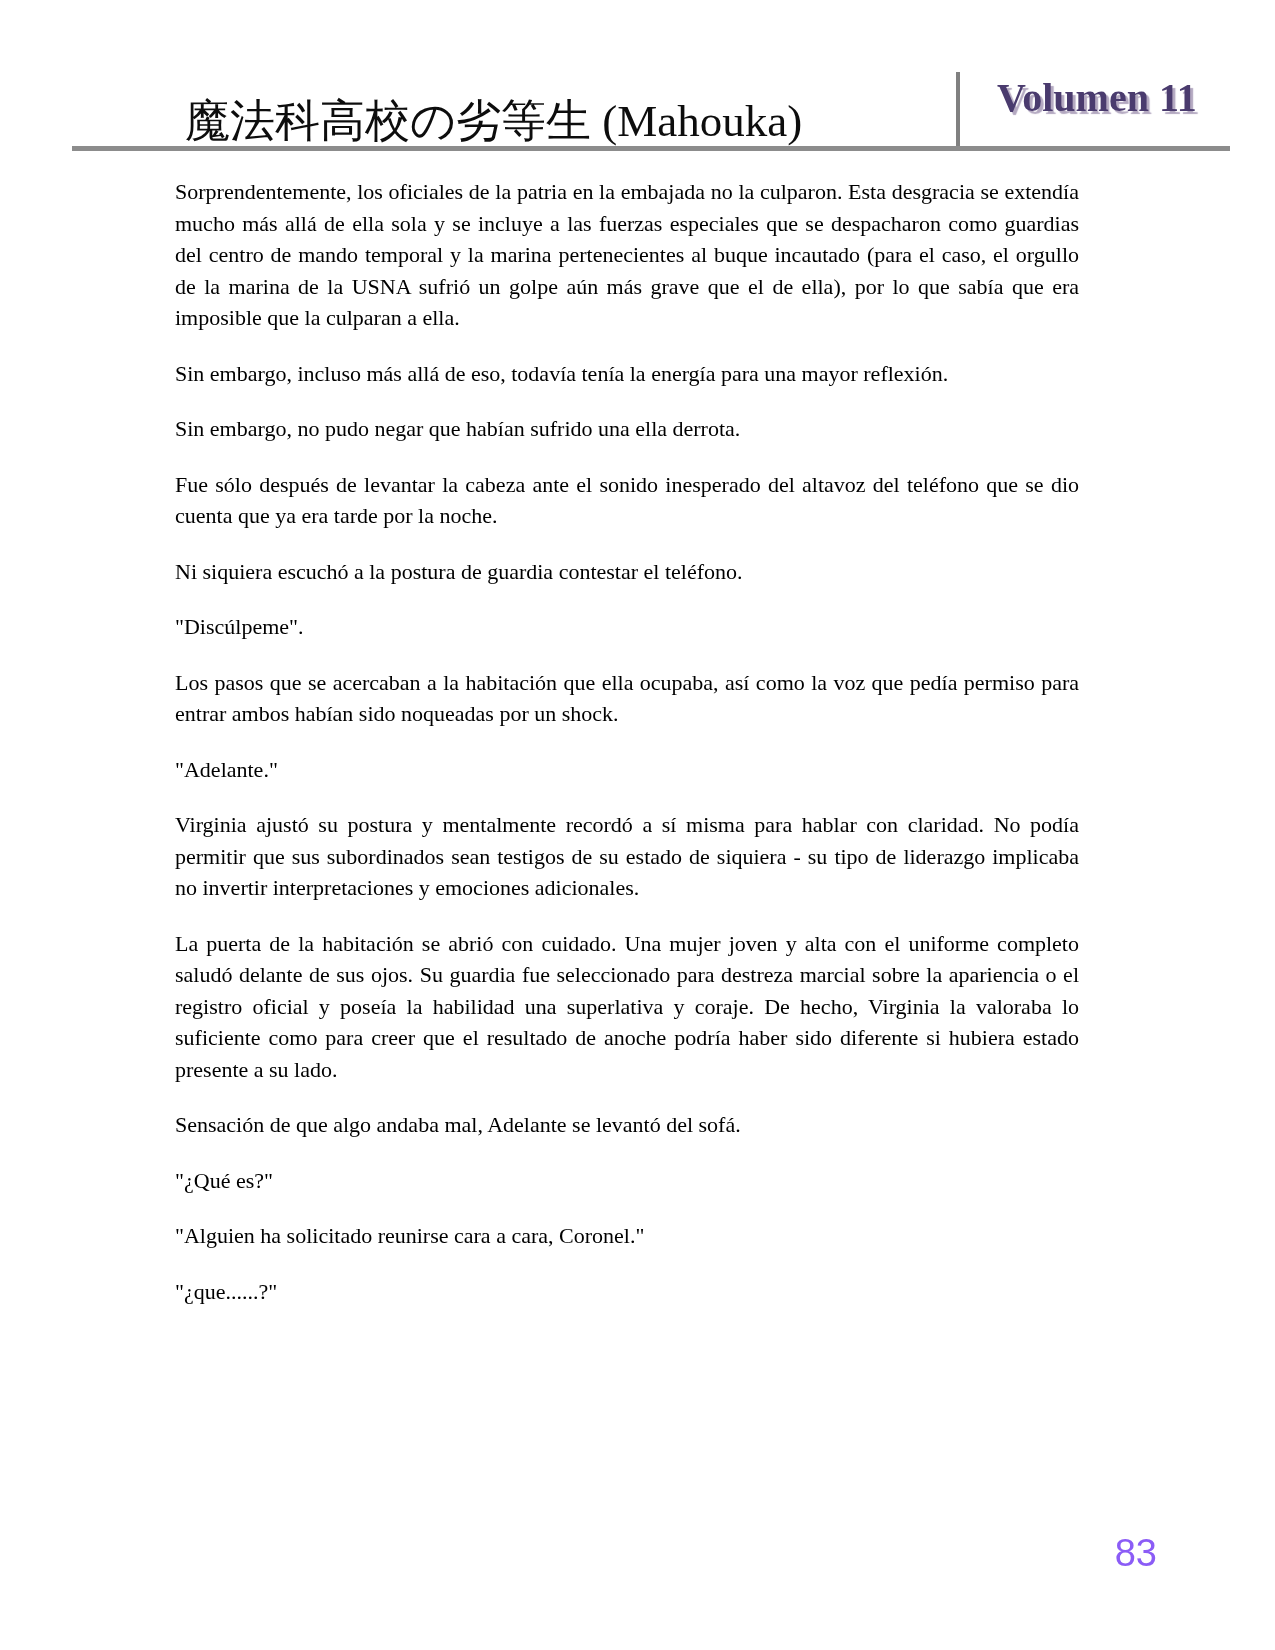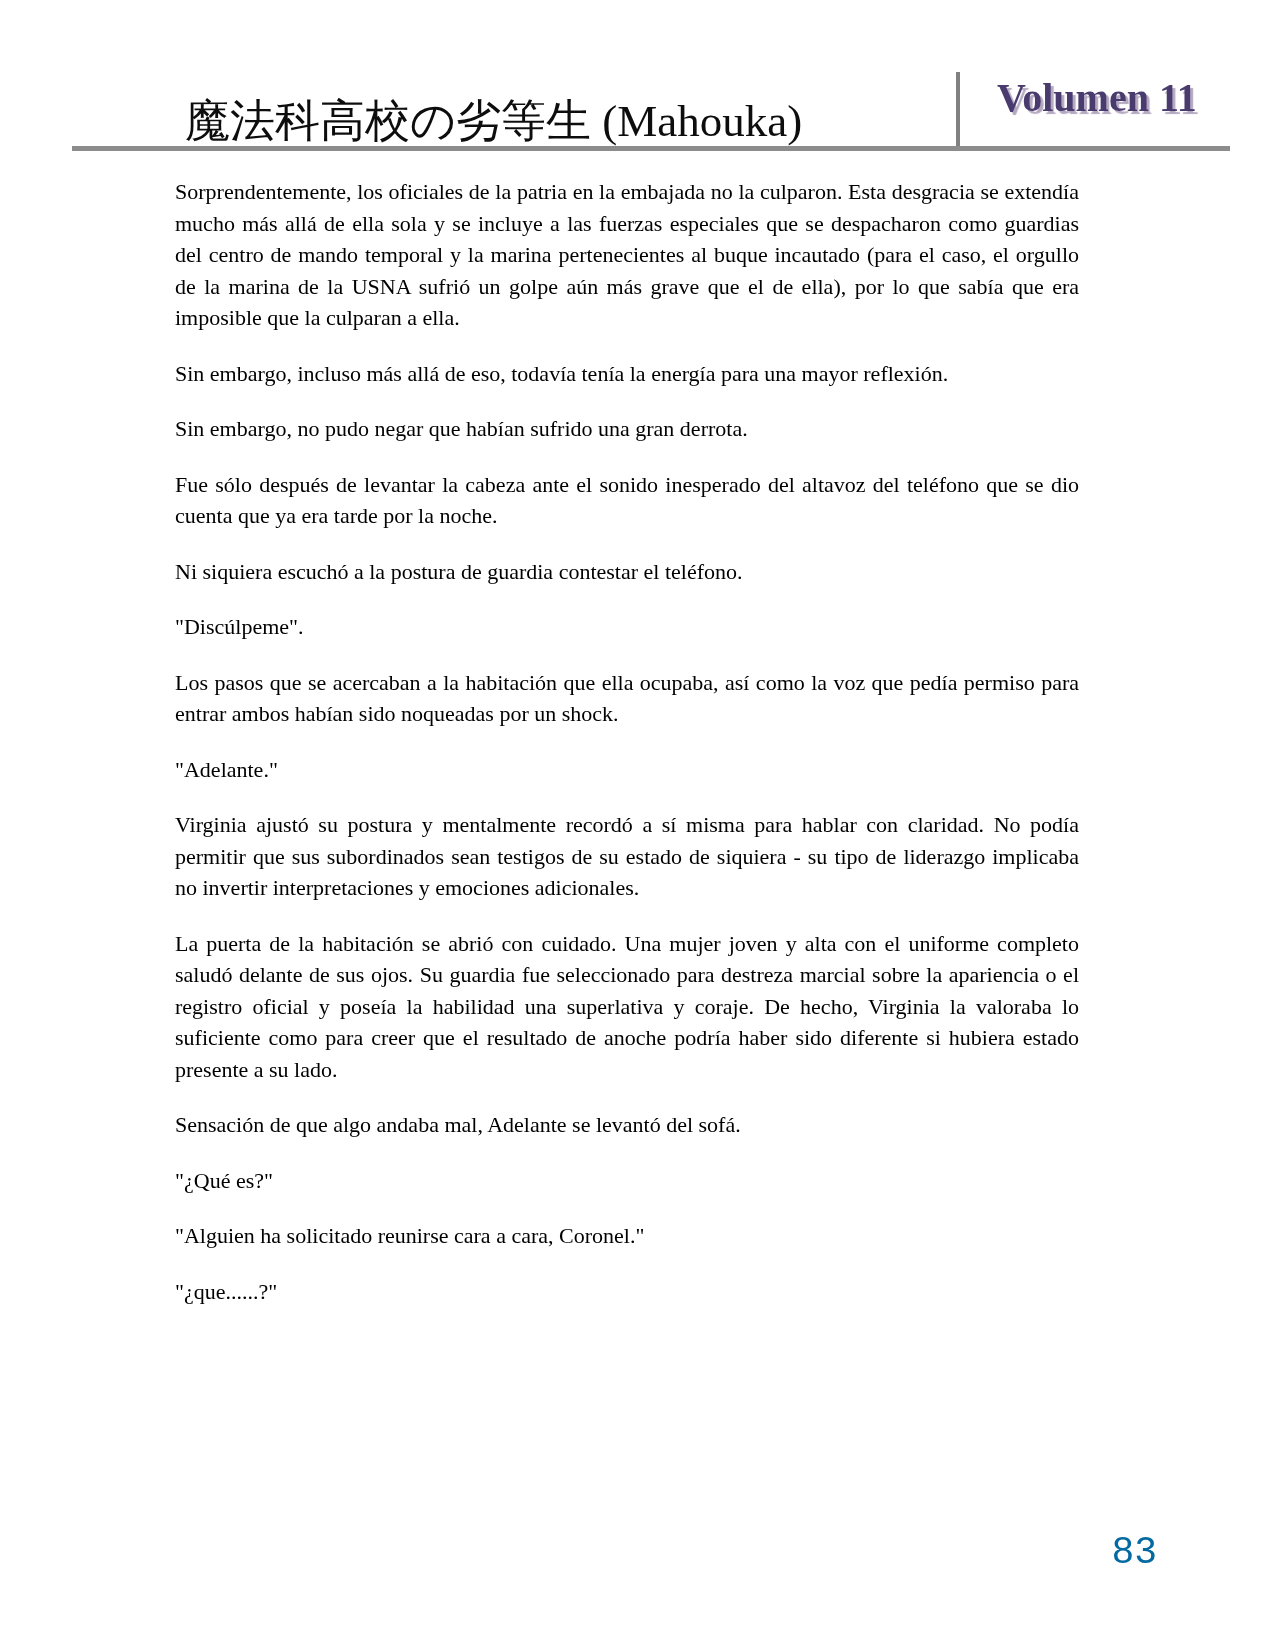--- a/index.html
+++ b/index.html
@@ -70,43 +70,43 @@
     color: #000000;
   }
 
   
   .page-number {
     position: absolute;
     left: 175px;
     top: 1534px;
     width: 982px;
     text-align: right;
-    font-family: Liberation Mono, monospace;
+    font-family: Liberation Sans, sans-serif;
     font-size: 38px;
     line-height: 1;
-    color: #0369a1;
+    color: #8b5cf6;
   }
 </style>
 </head>
 <body>
 
 <div class="page">
 
   <div class="doc-title">魔法科高校の劣等生 (Mahouka)</div>
 
   <div class="header-vline"></div>
 
   <div class="volume-label">Volumen 11</div>
 
   <div class="header-rule"></div>
 
   <div class="doc-body">
     <p>Sorprendentemente, los oficiales de la patria en la embajada no la culparon. Esta desgracia se extendía mucho más allá de ella sola y se incluye a las fuerzas especiales que se despacharon como guardias del centro de mando temporal y la marina pertenecientes al buque incautado (para el caso, el orgullo de la marina de la USNA sufrió un golpe aún más grave que el de ella), por lo que sabía que era imposible que la culparan a ella.</p>
     <p>Sin embargo, incluso más allá de eso, todavía tenía la energía para una mayor reflexión.</p>
-    <p>Sin embargo, no pudo negar que habían sufrido una gran derrota.</p>
+    <p>Sin embargo, no pudo negar que habían sufrido una ella derrota.</p>
     <p>Fue sólo después de levantar la cabeza ante el sonido inesperado del altavoz del teléfono que se dio cuenta que ya era tarde por la noche.</p>
     <p>Ni siquiera escuchó a la postura de guardia contestar el teléfono.</p>
     <p>"Discúlpeme".</p>
     <p>Los pasos que se acercaban a la habitación que ella ocupaba, así como la voz que pedía permiso para entrar ambos habían sido noqueadas por un shock.</p>
     <p>"Adelante."</p>
     <p>Virginia ajustó su postura y mentalmente recordó a sí misma para hablar con claridad. No podía permitir que sus subordinados sean testigos de su estado de siquiera - su tipo de liderazgo implicaba no invertir interpretaciones y emociones adicionales.</p>
     <p>La puerta de la habitación se abrió con cuidado. Una mujer joven y alta con el uniforme completo saludó delante de sus ojos. Su guardia fue seleccionado para destreza marcial sobre la apariencia o el registro oficial y poseía la habilidad una superlativa y coraje. De hecho, Virginia la valoraba lo suficiente como para creer que el resultado de anoche podría haber sido diferente si hubiera estado presente a su lado.</p>
     <p>Sensación de que algo andaba mal, Adelante se levantó del sofá.</p>
     <p>"¿Qué es?"</p>
     <p>"Alguien ha solicitado reunirse cara a cara, Coronel."</p>

